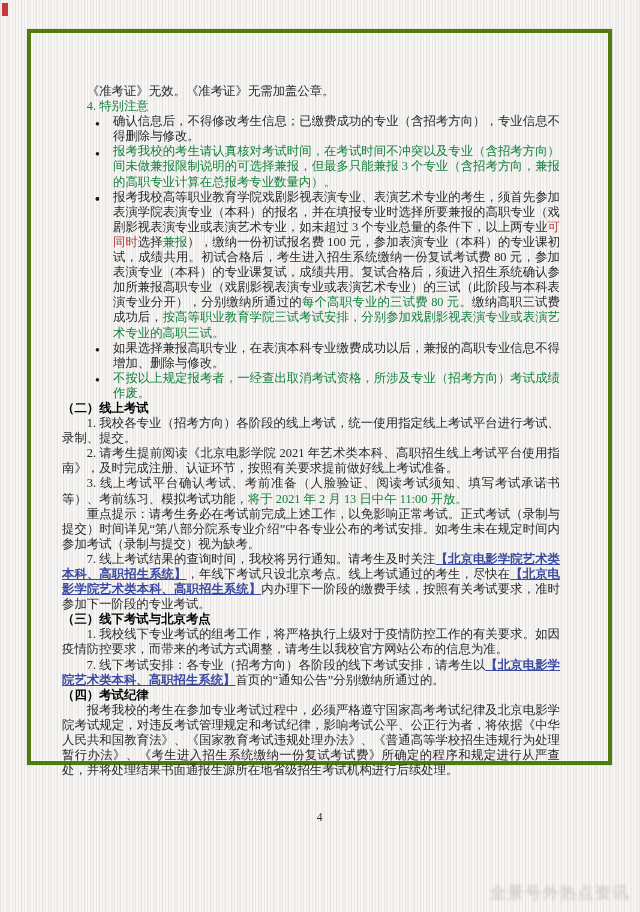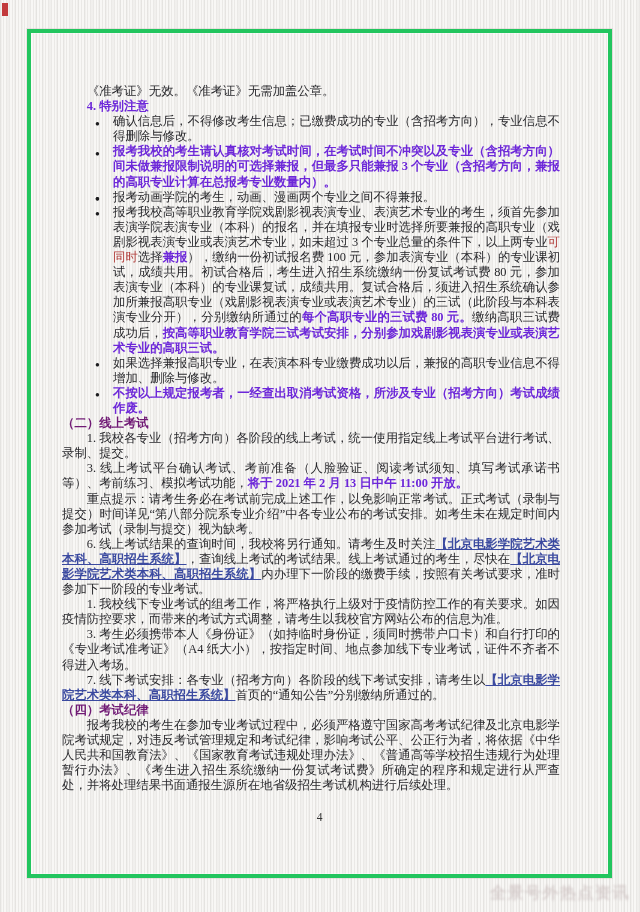--- a/index.html
+++ b/index.html
@@ -6,65 +6,66 @@
   body{
     width:640px;height:912px;position:relative;overflow:hidden;
     background-color:#f8f7f5;
     background-image:
       repeating-linear-gradient(90deg, rgba(199,196,192,.28) 0 1px, rgba(255,255,255,0) 1px 3px),
       repeating-linear-gradient(90deg, rgba(224,222,219,.30) 0 2px, rgba(255,255,255,0) 2px 7px);
     font-family:"Liberation Serif","DejaVu Serif",serif;
   }
   .corner-mark{position:absolute;left:2px;top:3px;width:6px;height:13px;background:#c23a3c;}
   .frame{
-    position:absolute;left:27px;top:29px;width:585px;height:849px;
-    border:4px solid #22c55e;box-sizing:border-box;
+    position:absolute;left:27px;top:29px;width:585px;height:736px;
+    border:4px solid #4d7c0f;box-sizing:border-box;
     box-shadow:inset 0 0 0 1px rgba(255,255,255,.35), 0 0 0 1px rgba(210,190,190,.35);
   }
   .content{
     position:absolute;left:31px;right:48px;top:51px;
     color:#28282c;font-size:12.4px;line-height:15.1px;text-align:justify;
   }
   .para{text-indent:2em;}
-  .heading{font-weight:bold;color:#701a75;}
+  .heading{font-weight:bold;color:#000000;}
   .bullet{padding-left:51px;position:relative;text-indent:0;}
   .dot{position:absolute;left:33px;top:1.5px;font-size:8px;color:#1c1c1e;}
   .red{color:#b23e3b;}
-  .redbold{color:#6d28d9;font-weight:bold;}
+  .redbold{color:#15803d;font-weight:normal;}
   .link{color:#3b4aa0;font-weight:bold;text-decoration:underline;cursor:pointer;}
   .page-num{position:absolute;left:0;right:0;top:778px;text-align:center;font-size:11.5px;color:#333;}
   .watermark{
     position:absolute;left:490px;top:883px;white-space:nowrap;
     font-size:16px;font-weight:bold;letter-spacing:1.5px;
     color:rgba(196,182,182,.55);filter:blur(1.3px);
   }
 </style>
 </head>
 <body>
 
 <div class="corner-mark"></div>
 
 <div class="frame">
   <div class="content">
       <div class="para"><span>《准考证》无效。《准考证》无需加盖公章。</span></div>
       <div class="para"><span class="redbold">4. 特别注意</span></div>
       <div class="bullet"><span class="dot">●</span><span>确认信息后，不得修改考生信息；已缴费成功的专业（含招考方向），专业信息不得删除与修改。</span></div>
       <div class="bullet"><span class="dot">●</span><span class="redbold">报考我校的考生请认真核对考试时间，在考试时间不冲突以及专业（含招考方向）间未做兼报限制说明的可选择兼报，但最多只能兼报 3 个专业（含招考方向，兼报的高职专业计算在总报考专业数量内）。</span></div>
       <div class="bullet"><span class="dot">●</span></div>
-      <div class="bullet"><span class="dot">●</span><span>报考动画学院的考生，动画、漫画两个专业之间不得兼报。</span></div>
+      <div class="bullet"><span class="dot">●</span></div>
       <div class="bullet"><span class="dot">●</span><span>报考我校高等职业教育学院戏剧影视表演专业、表演艺术专业的考生，须首先参加表演学院表演专业（本科）的报名，并在填报专业时选择所要兼报的高职专业（戏剧影视表演专业或表演艺术专业，如未超过 3 个专业总量的条件下，以上两专业</span><span class="red">可同时</span><span>选择</span><span class="redbold">兼报</span><span>），缴纳一份初试报名费 100 元，参加表演专业（本科）的专业课初试，成绩共用。初试合格后，考生进入招生系统缴纳一份复试考试费 80 元，参加表演专业（本科）的专业课复试，成绩共用。复试合格后，须进入招生系统确认参加所兼报高职专业（戏剧影视表演专业或表演艺术专业）的三试（此阶段与本科表演专业分开），分别缴纳所通过的</span><span class="redbold">每个高职专业的三试费 80 元。</span><span>缴纳高职三试费成功后，</span><span class="redbold">按高等职业教育学院三试考试安排，分别参加戏剧影视表演专业或表演艺术专业的高职三试。</span></div>
       <div class="bullet"><span class="dot">●</span><span>如果选择兼报高职专业，在表演本科专业缴费成功以后，兼报的高职专业信息不得增加、删除与修改。</span></div>
       <div class="bullet"><span class="dot">●</span><span class="redbold">不按以上规定报考者，一经查出取消考试资格，所涉及专业（招考方向）考试成绩作废。</span></div>
       <div class="heading"><span>（二）线上考试</span></div>
       <div class="para"><span>1. 我校各专业（招考方向）各阶段的线上考试，统一使用指定线上考试平台进行考试、录制、提交。</span></div>
+      <div class="para"><span>2. 请考生提前阅读《北京电影学院 2021 年艺术类本科、高职招生线上考试平台使用指南》，及时完成注册、认证环节，按照有关要求提前做好线上考试准备。</span></div>
       <div class="para"><span>3. 线上考试平台确认考试、考前准备（人脸验证、阅读考试须知、填写考试承诺书等）、考前练习、模拟考试功能，</span><span class="redbold">将于 2021 年 2 月 13 日中午 11:00 开放。</span></div>
       <div class="para"><span>重点提示：请考生务必在考试前完成上述工作，以免影响正常考试。正式考试（录制与提交）时间详见“第八部分院系专业介绍”中各专业公布的考试安排。如考生未在规定时间内参加考试（录制与提交）视为缺考。</span></div>
-      <div class="para"><span>6. 线上考试结果的查询时间，我校将另行通知。请考生及时关注</span><span class="link">【北京电影学院艺术类本科、高职招生系统】</span><span>，查询线上考试的考试结果。线上考试通过的考生，尽快在</span><span class="link">【北京电影学院艺术类本科、高职招生系统】</span><span>内办理下一阶段的缴费手续，按照有关考试要求，准时参加下一阶段的专业考试。</span></div>
+      <div class="para"><span>7. 线上考试结果的查询时间，我校将另行通知。请考生及时关注</span><span class="link">【北京电影学院艺术类本科、高职招生系统】</span><span>，年线下考试只设北京考点。线上考试通过的考生，尽快在</span><span class="link">【北京电影学院艺术类本科、高职招生系统】</span><span>内办理下一阶段的缴费手续，按照有关考试要求，准时参加下一阶段的专业考试。</span></div>
+      <div class="heading"><span>（三）线下考试与北京考点</span></div>
       <div class="para"><span>1. 我校线下专业考试的组考工作，将严格执行上级对于疫情防控工作的有关要求。如因疫情防控要求，而带来的考试方式调整，请考生以我校官方网站公布的信息为准。</span></div>
-      <div class="para"><span>3. 考生必须携带本人《身份证》（如持临时身份证，须同时携带户口卡）和自行打印的《专业考试准考证》（A4 纸大小），按指定时间、地点参加线下专业考试，证件不齐者不得进入考场。</span></div>
       <div class="para"><span>7. 线下考试安排：各专业（招考方向）各阶段的线下考试安排，请考生以</span><span class="link">【北京电影学院艺术类本科、高职招生系统】</span><span>首页的“通知公告”分别缴纳所通过的。</span></div>
       <div class="heading"><span>（四）考试纪律</span></div>
       <div class="para"><span>报考我校的考生在参加专业考试过程中，必须严格遵守国家高考考试纪律及北京电影学院考试规定，对违反考试管理规定和考试纪律，影响考试公平、公正行为者，将依据《中华人民共和国教育法》、《国家教育考试违规处理办法》、《普通高等学校招生违规行为处理暂行办法》、《考生进入招生系统缴纳一份复试考试费》所确定的程序和规定进行从严查处，并将处理结果书面通报生源所在地省级招生考试机构进行后续处理。</span></div>
     </div>
   <div class="page-num">4</div>
 </div>
 
 <div class="watermark">全景号外热点资讯</div>
 
 </body></html>

